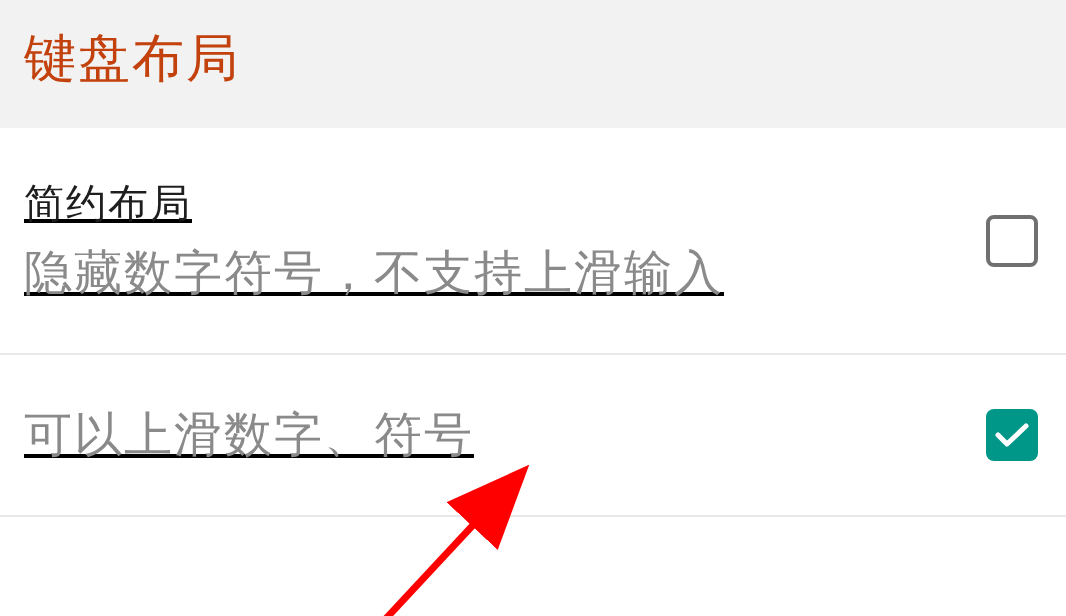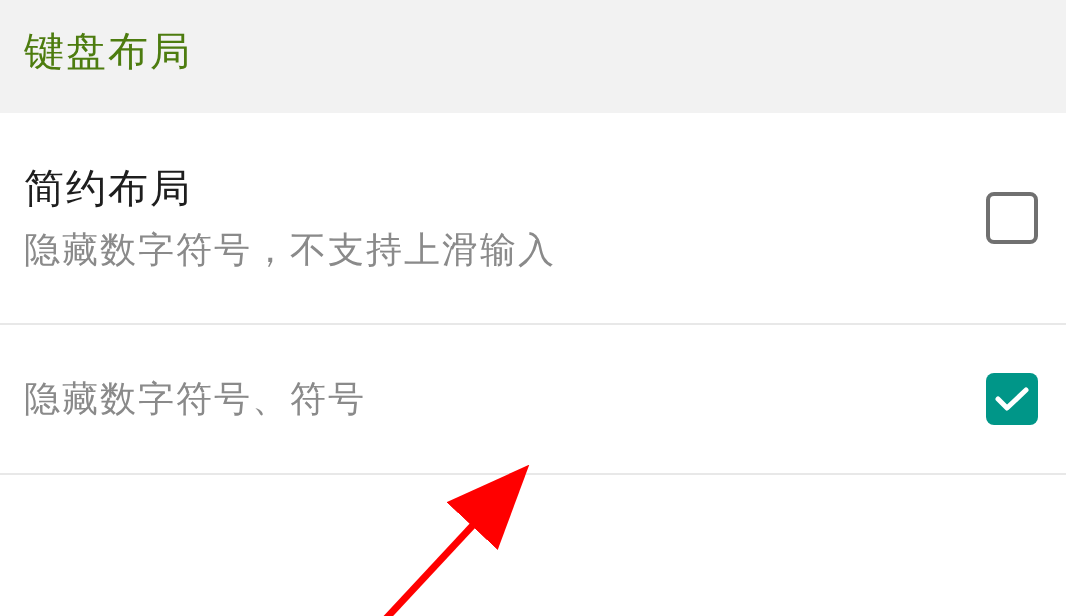--- a/index.html
+++ b/index.html
@@ -9,48 +9,49 @@
       background: #ffffff;
       font-family: -apple-system, BlinkMacSystemFont, "Segoe UI", "PingFang SC", "Hiragino Sans GB", "Microsoft YaHei", sans-serif;
       position: relative;
       overflow: hidden;
     }
     .header {
       background: #f2f2f2;
       padding: 24px 24px 34px 24px;
     }
     .header-title {
-      font-size: 40px;
-      color: #4d7c0f;
+      font-size: 52px;
+      color: #c2410c;
       font-weight: 400;
       letter-spacing: 2px;
     }
     .settings-list {
       background: #ffffff;
     }
     .setting-item {
       display: flex;
       align-items: center;
       justify-content: flex-end;
       padding: 48px 28px 48px 24px;
       border-bottom: 2px solid #e8e8e8;
       cursor: pointer;
+      text-decoration: underline;
     }
     .setting-text {
       flex: 1;
     }
     .setting-title {
       font-size: 40px;
       color: #1e1e1e;
       font-weight: 400;
       margin-bottom: 10px;
       letter-spacing: 2px;
     }
     .setting-description {
-      font-size: 36px;
+      font-size: 48px;
       color: #8a8a8a;
       font-weight: 400;
       letter-spacing: 2px;
     }
     .checkbox {
       width: 52px;
       height: 52px;
       flex-shrink: 0;
       display: flex;
       align-items: center;
@@ -96,21 +97,21 @@
       <div class="setting-title">简约布局</div>
       <div class="setting-description">隐藏数字符号，不支持上滑输入</div>
     </div>
     <div class="checkbox">
       <div class="checkbox-unchecked"></div>
     </div>
   </div>
 
   <div class="setting-item">
     <div class="setting-text">
-      <div class="setting-description">隐藏数字符号、符号</div>
+      <div class="setting-description">可以上滑数字、符号</div>
     </div>
     <div class="checkbox">
       <div class="checkbox-checked">
         <svg class="checkmark" viewBox="0 0 34 26" fill="none">
           <path d="M3 13 L12 22 L31 4" stroke="#ffffff" stroke-width="5" stroke-linecap="round" stroke-linejoin="round"></path>
         </svg>
       </div>
     </div>
   </div>
 

